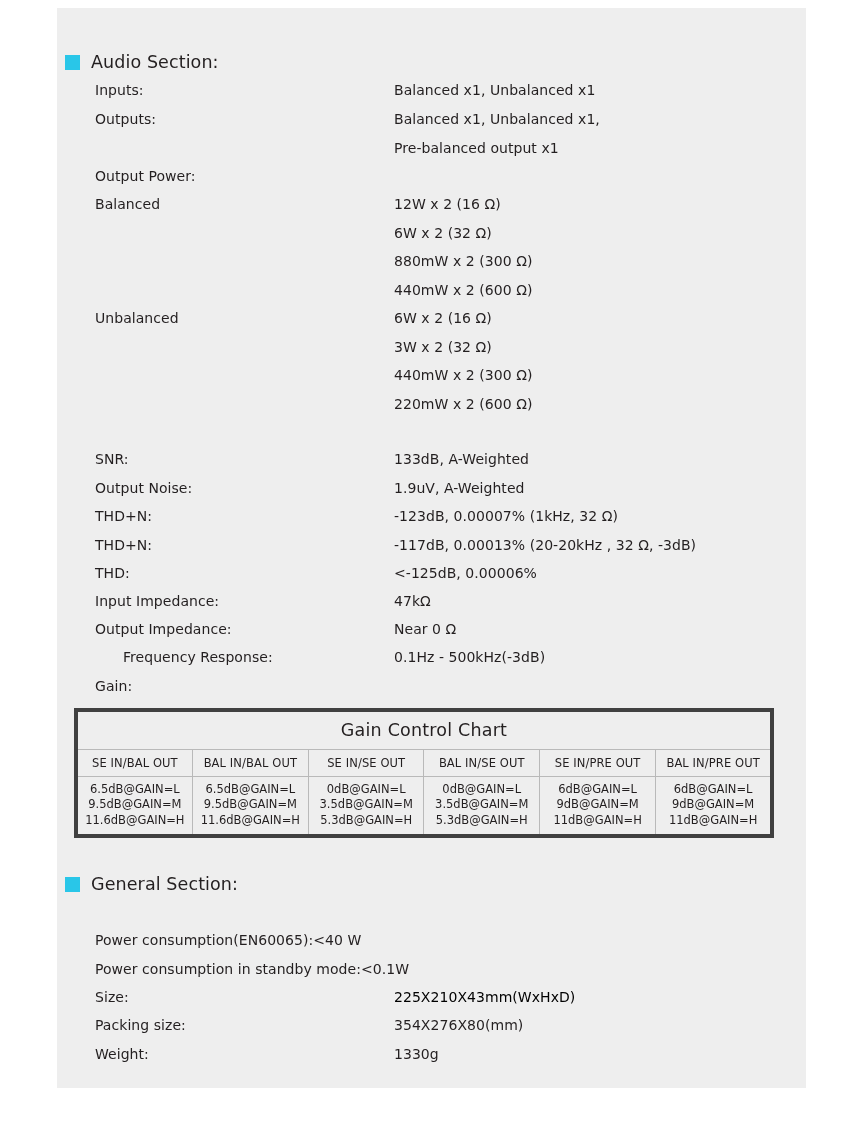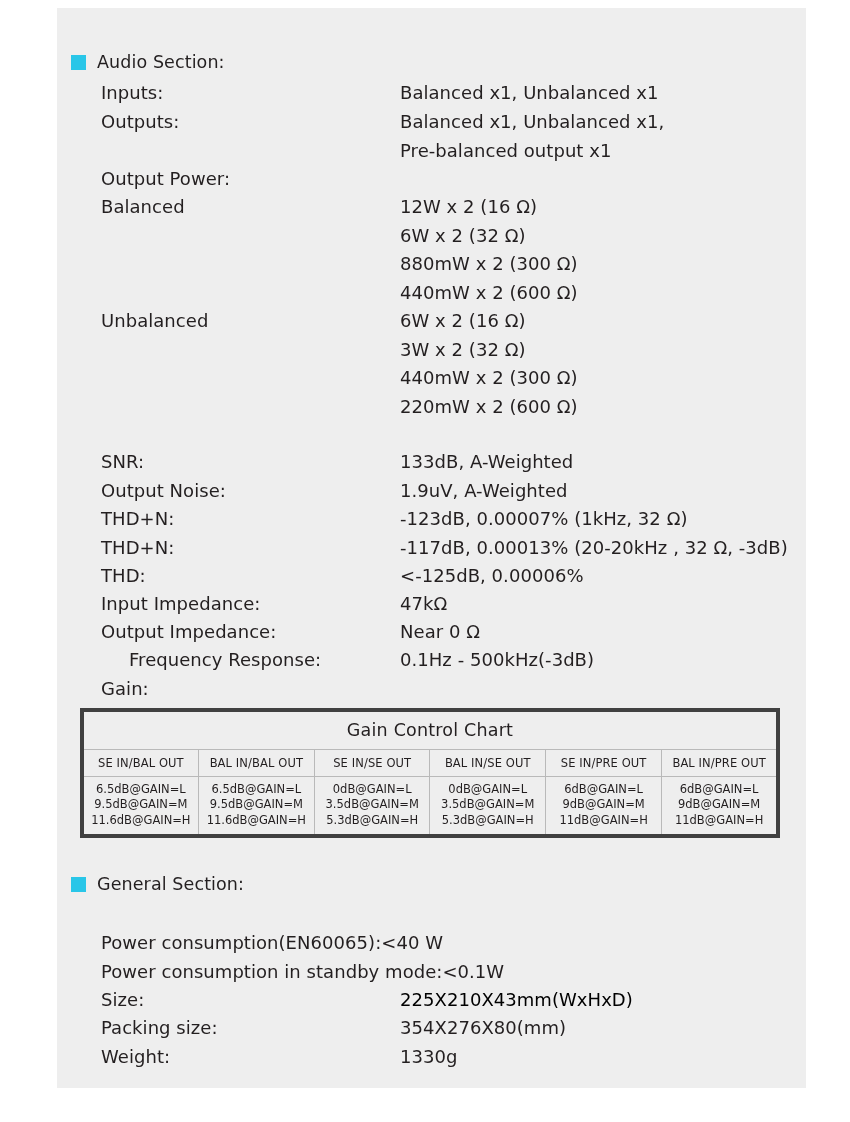--- a/index.html
+++ b/index.html
@@ -50,21 +50,21 @@
   .bottom-white {
     position: absolute;
     left: 0;
     top: 1088px;
     width: 850px;
     height: 34px;
     background: #ffffff;
   }
   .content {
     position: absolute;
-    left: 63px;
+    left: 57px;
     top: 8px;
     width: 660px;
     height: 1080px;
   }
 
   .section-head {
     position: absolute;
     display: flex;
     align-items: center;
     gap: 11px;
@@ -76,21 +76,21 @@
     display: inline-block;
   }
   .section-title {
     font-size: 17.5px;
     color: #231f20;
     letter-spacing: 0.1px;
   }
 
   .row {
     position: absolute;
-    font-size: 18px;
+    font-size: 14px;
     color: #231f20;
     white-space: nowrap;
     letter-spacing: 0.05px;
   }
   .label-col { left: 38px; }
   .value-col { left: 337px; }
   .full-col  { left: 38px; }
 
   .grey-value { color: #000000; }
 

